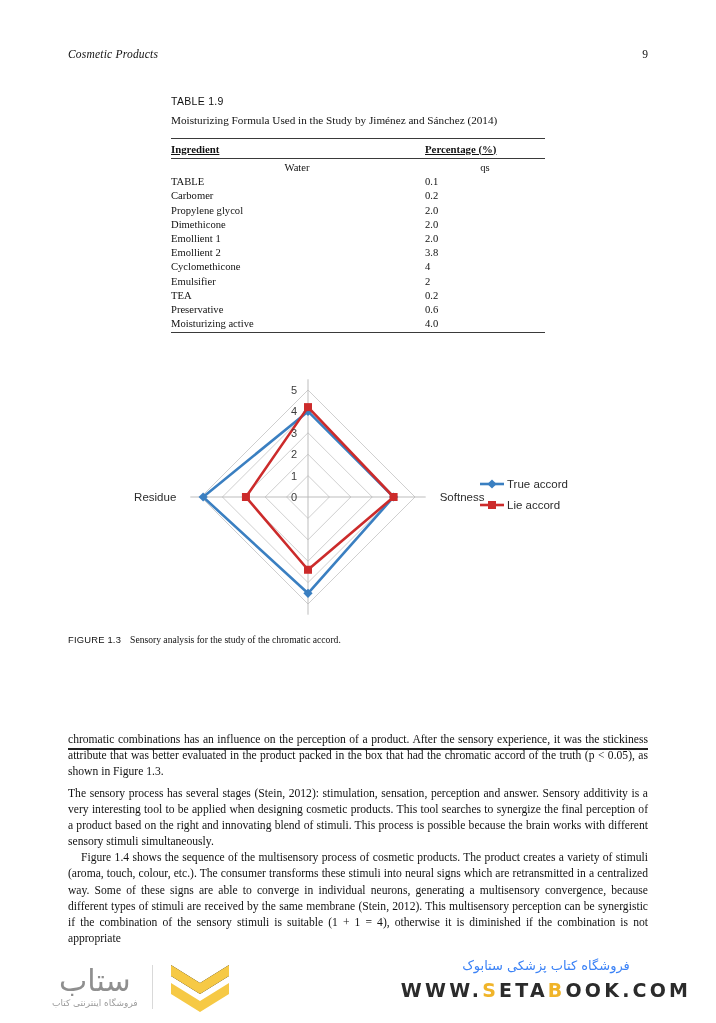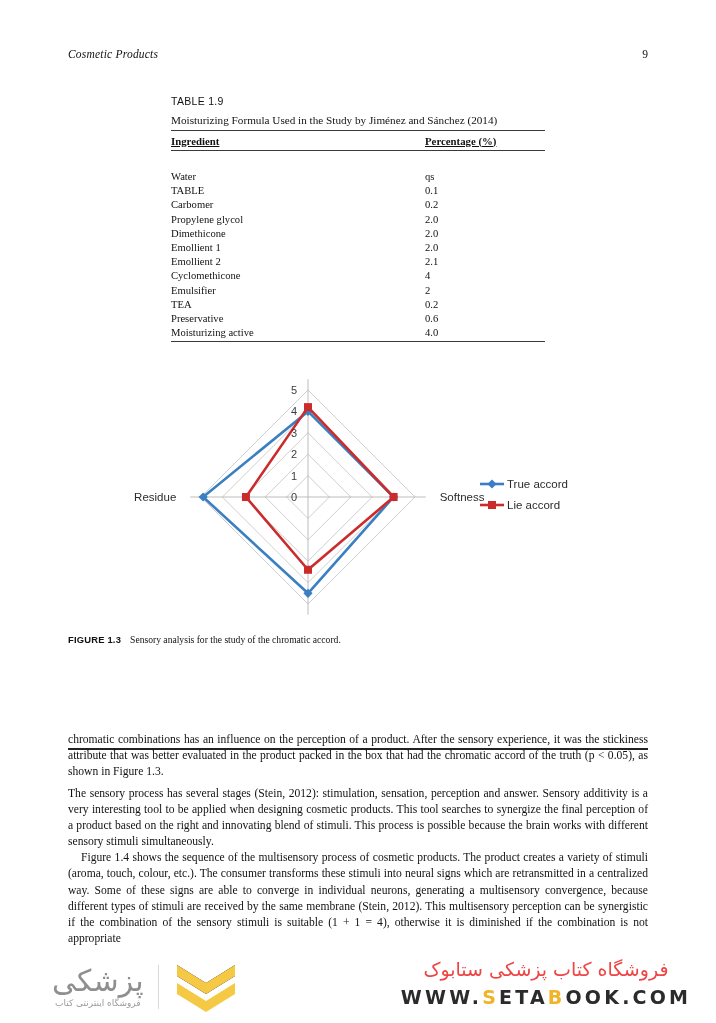--- a/index.html
+++ b/index.html
@@ -44,21 +44,21 @@
   }
   .table-number {
     font-family: "Liberation Sans", sans-serif;
     font-weight: normal;
     font-size: 10.5px;
     letter-spacing: .3px;
     margin-bottom: 7px;
   }
   .table-caption {
     font-size: 11.2px;
-    padding-bottom: 4px;
+    padding-bottom: 12px;
     border-bottom: 1.6px solid #3a3a3a;
   }
   table.data {
     width: 100%;
     border-collapse: collapse;
     font-size: 10.6px;
   }
   table.data th {
     text-align: left;
     font-weight: bold;
@@ -70,21 +70,22 @@
   table.data th.col-val,
   table.data td.col-val {
     width: 120px;
     padding-left: 2px;
   }
   table.data td {
     padding: 1.6px 0;
     vertical-align: top;
   }
   table.data tbody tr:first-child td {
-    padding-top: 20px;
+    padding-top: 3px;
+    text-align: center;
   }
   table.data tbody tr:last-child td {
     padding-bottom: 3px;
   }
   .table-bottom-rule {
     border-top: 1.6px solid #3a3a3a;
     height: 0;
   }
 
   
@@ -101,21 +102,21 @@
 
   .figure-caption {
     position: absolute;
     top: 634px;
     left: 68px;
     right: 68px;
     font-size: 9.6px;
   }
   .figure-caption .fig-label {
     font-family: "Liberation Sans", sans-serif;
-    font-weight: bold;
+    font-weight: normal;
     font-size: 9.4px;
     letter-spacing: .2px;
   }
   .figure-caption .fig-text {
     margin-left: 9px;
   }
 
   
   .body-col {
     position: absolute;
@@ -192,22 +193,22 @@
 
   .footer-right {
     position: absolute;
     left: 396px;
     top: 958px;
     text-align: center;
     width: 300px;
   }
   .footer-fa {
     font-family: "DejaVu Sans", sans-serif;
-    font-size: 19px;
-    color: #ef4444;
+    font-size: 13px;
+    color: #3b82f6;
     direction: rtl;
     margin-bottom: 6px;
   }
   .footer-url {
     font-family: "DejaVu Sans", sans-serif;
     font-weight: bold;
     font-size: 19px;
     letter-spacing: 3.2px;
     color: #2b2b2b;
   }
@@ -251,21 +252,21 @@
         <tr>
           <td>Dimethicone</td>
           <td class="col-val">2.0</td>
         </tr>
         <tr>
           <td>Emollient 1</td>
           <td class="col-val">2.0</td>
         </tr>
         <tr>
           <td>Emollient 2</td>
-          <td class="col-val">2.1</td>
+          <td class="col-val">3.8</td>
         </tr>
         <tr>
           <td>Cyclomethicone</td>
           <td class="col-val">4</td>
         </tr>
         <tr>
           <td>Emulsifier</td>
           <td class="col-val">2</td>
         </tr>
         <tr>
@@ -355,21 +356,21 @@
   <div class="section-rule"></div>
 </div>
 
 <div class="body-col" id="para-body">
   <p class="para">The sensory process has several stages (Stein, 2012): stimulation, sensation, perception and answer. Sensory additivity is a very interesting tool to be applied when designing cosmetic products. This tool searches to synergize the final perception of a product based on the right and innovating blend of stimuli. This process is possible because the brain works with different sensory stimuli simultaneously.</p>
   <p class="para indent">Figure 1.4 shows the sequence of the multisensory process of cosmetic products. The product creates a variety of stimuli (aroma, touch, colour, etc.). The consumer transforms these stimuli into neural signs which are retransmitted in a centralized way. Some of these signs are able to converge in individual neurons, generating a multisensory convergence, because different types of stimuli are received by the same membrane (Stein, 2012). This multisensory perception can be synergistic if the combination of the sensory stimuli is suitable (1 + 1 = 4), otherwise it is diminished if the combination is not appropriate</p>
 </div>
 
 <div class="footer-left">
   <div class="logo-setab">
-    <div class="logo-script">پزشکی</div>
+    <div class="logo-script">ستاب</div>
     <div class="logo-sub">فروشگاه اینترنتی کتاب</div>
   </div>
   <div class="logo-divider"></div>
   <svg class="chevron-mark" width="66" height="52" viewBox="0 0 66 52">
     <path d="M4 4 L33 22 L62 4 L62 15 L33 33 L4 15 Z" fill="#f5c councillors"></path>
     <path d="M4 4 L33 22 L62 4 L62 15 L33 33 L4 15 Z" fill="#f6c945"></path>
     <path d="M4 22 L33 40 L62 22 L62 33 L33 51 L4 33 Z" fill="#f6c945"></path>
   </svg>
 </div>
 

